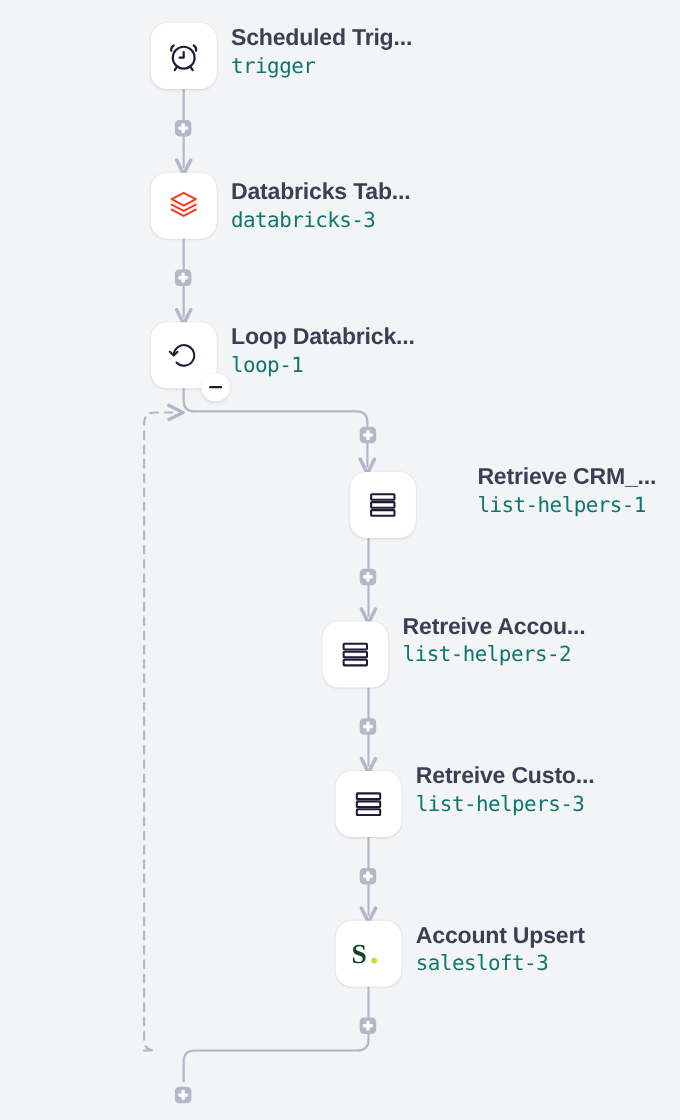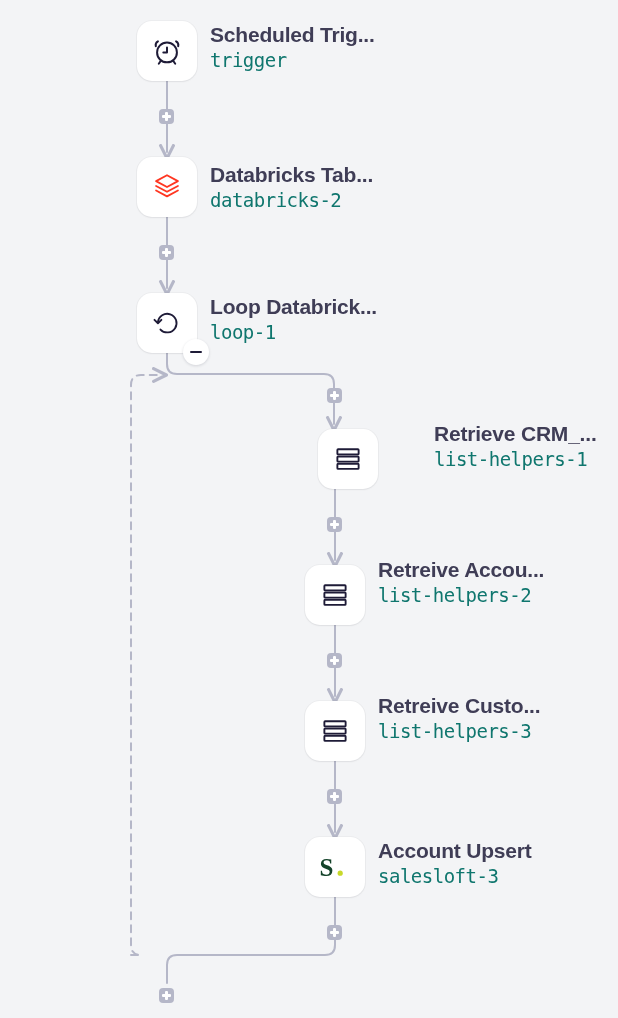--- a/index.html
+++ b/index.html
@@ -108,21 +108,21 @@
   <div class="node" style="left:137px;top:157px;align-items:center;">
     <div class="node-box">
       <svg class="ico" width="32" height="32" viewBox="0 0 24 24" fill="none" stroke="#ff3621" stroke-width="1.35" stroke-linejoin="round" stroke-linecap="round">
         <path d="M12 3.2 L20.2 7.6 L12 12 L3.8 7.6 Z"></path>
         <path d="M3.8 11.2 L12 15.6 L20.2 11.2"></path>
         <path d="M3.8 14.6 L12 19 L20.2 14.6"></path>
       </svg>
     </div>
     <div class="node-label">
       <div class="node-title">Databricks Tab...</div>
-      <div class="node-sub">databricks-2</div>
+      <div class="node-sub">databricks-3</div>
     </div>
   </div>
 
   <div class="node" style="left:137px;top:293px;">
     <div class="node-box">
       <svg class="ico" width="32" height="32" viewBox="0 0 24 24" fill="none" stroke="#1e1b37" stroke-width="1.4" stroke-linecap="round" stroke-linejoin="round">
         <path d="M5.2 11.4 A7 7 0 1 1 7.1 16.9"></path>
         <path d="M2.6 9.6 L5.2 12.2 L7.8 9.6"></path>
       </svg>
       <div class="badge-minus">
@@ -142,21 +142,21 @@
         <rect x="3.5" y="10" width="17" height="4.1" rx="0.6"></rect>
         <rect x="3.5" y="15.8" width="17" height="4.1" rx="0.6"></rect>
       </svg>
     </div>
     <div class="node-label" style="margin-top:-9px;">
       <div class="node-title">Retrieve CRM_...</div>
       <div class="node-sub">list-helpers-1</div>
     </div>
   </div>
 
-  <div class="node w-narrow" style="left:305px;top:565px;">
+  <div class="node w-narrow" style="left:293px;top:565px;">
     <div class="node-box">
       <svg class="ico" width="30" height="30" viewBox="0 0 24 24" fill="none" stroke="#1e1b37" stroke-width="1.5" stroke-linejoin="round">
         <rect x="3.5" y="4.2" width="17" height="4.1" rx="0.6"></rect>
         <rect x="3.5" y="10" width="17" height="4.1" rx="0.6"></rect>
         <rect x="3.5" y="15.8" width="17" height="4.1" rx="0.6"></rect>
       </svg>
     </div>
     <div class="node-label" style="margin-top:-9px;">
       <div class="node-title">Retreive Accou...</div>
       <div class="node-sub">list-helpers-2</div>

